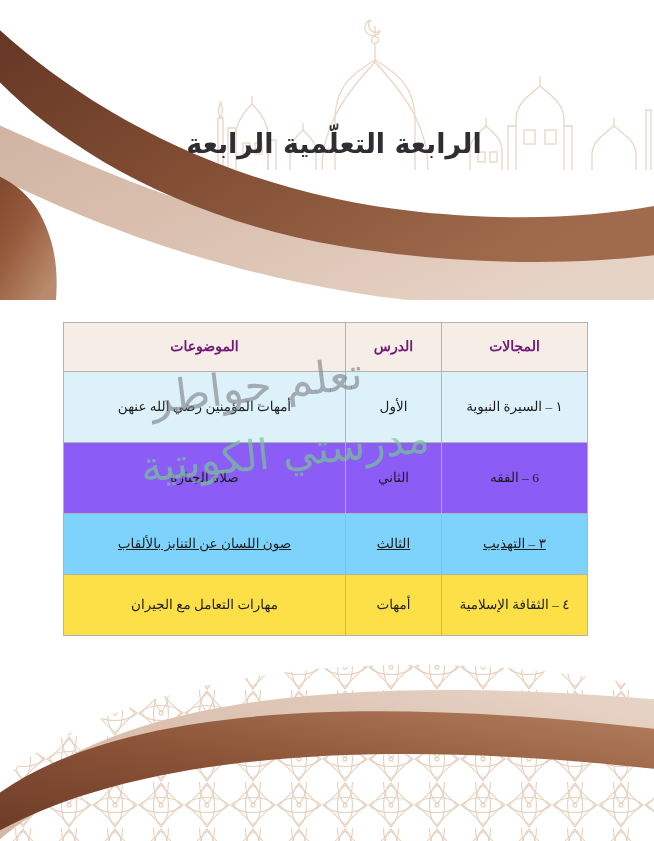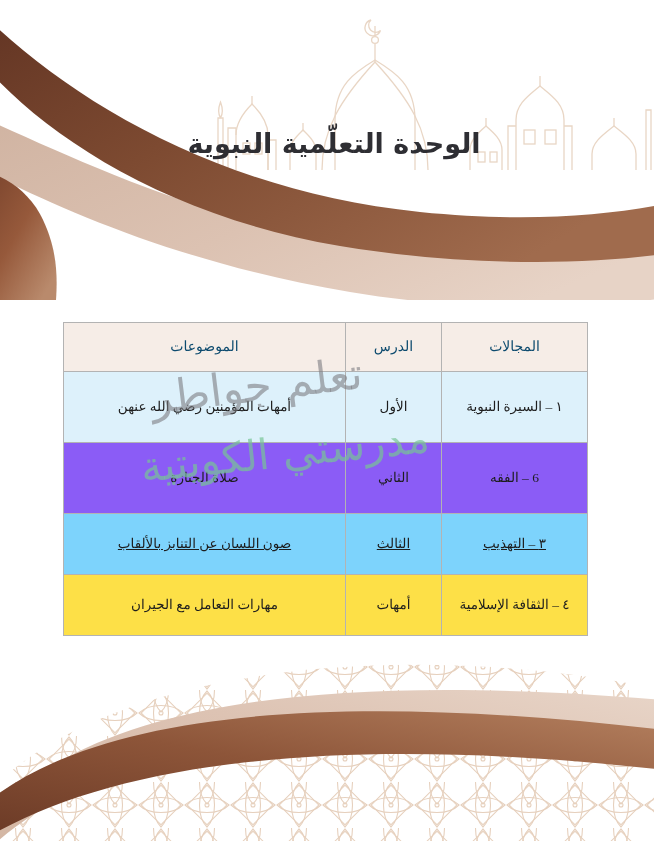--- a/index.html
+++ b/index.html
@@ -78,22 +78,22 @@
     vertical-align: middle;
     font-family: "Liberation Serif", "DejaVu Serif", serif;
     font-size: 13.5px;
     color: #1d1d1d;
     padding: 4px 6px;
     line-height: 1.45;
   }
   table.unit-table thead th {
     height: 40px;
     background: #f6edE7;
-    color: #0c4a6e;
-    font-weight: 400;
+    color: #701a75;
+    font-weight: 700;
     font-size: 14px;
   }
   col.col-domain  { width: 146px; }
   col.col-lesson  { width: 96px;  }
   col.col-topics  { width: 282px; }
 
   tr.row-1 td { background: #ddf1fb; height: 62px; text-align: center; }
   tr.row-2 td { background: #8b5cf6; height: 62px; }
   tr.row-3 td { background: #7dd3fc; height: 52px; text-decoration: underline; }
   tr.row-4 td { background: #fde047; height: 52px; }
@@ -237,21 +237,21 @@
         <rect x="-10" y="630" width="684" height="220" fill="url(#geoPat)"></rect>
       </g>
 
       <path d="M -10 818 C 90 700 330 672 664 700 L 664 738 C 340 708 110 738 -10 848 Z" fill="url(#gradFootLight)"></path>
 
       <path d="M -10 800 C 110 706 360 694 664 730 L 664 770 C 350 734 120 760 -10 836 Z" fill="url(#gradFootDark)"></path>
     </g>
   </svg>
 
   <div class="title-wrap">
-    <span class="unit-title">الوحدة التعلّمية النبوية</span>
+    <span class="unit-title">الرابعة التعلّمية الرابعة</span>
   </div>
 
   <div class="table-wrap">
     <table class="unit-table">
       <colgroup>
         <col class="col-domain">
         <col class="col-lesson">
         <col class="col-topics">
       </colgroup>
       <thead>

